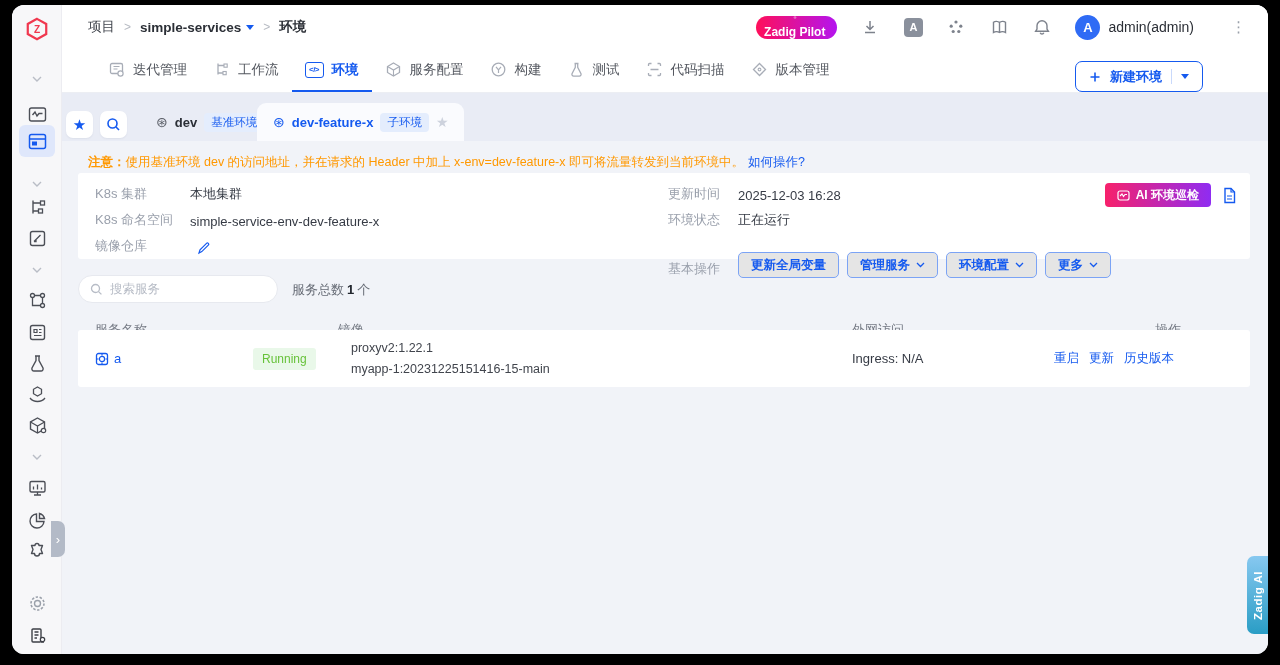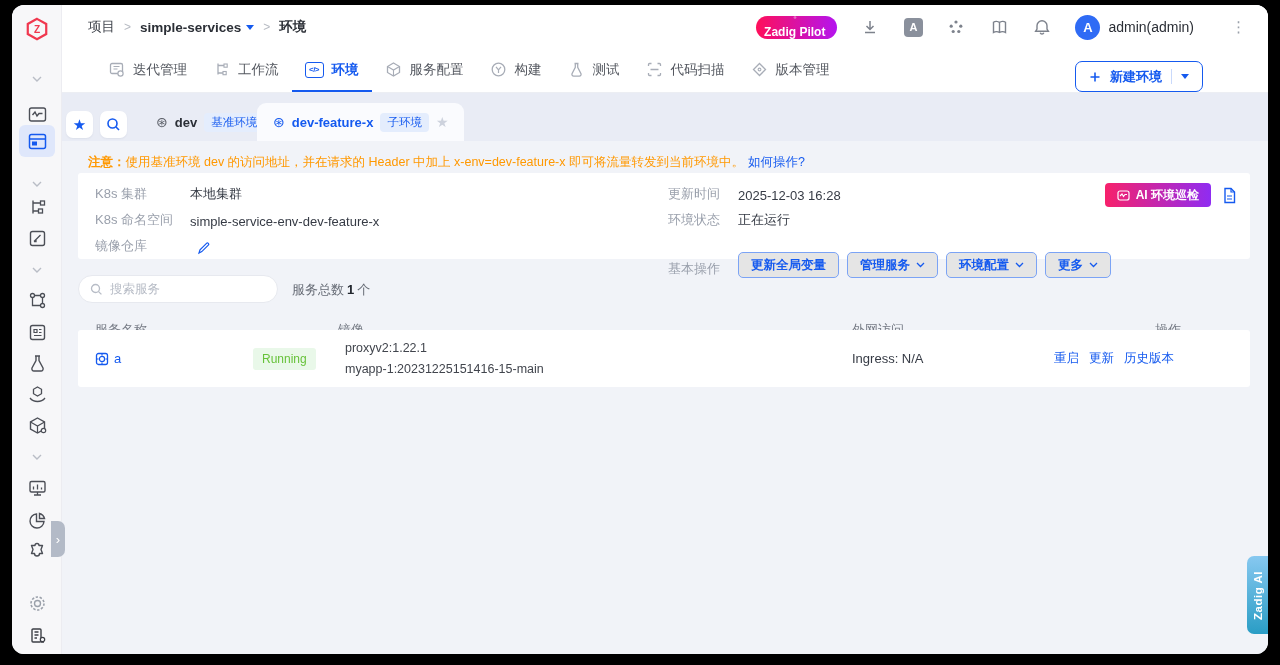--- a/index.html
+++ b/index.html
@@ -82,21 +82,21 @@
   .tbl-head { position:absolute; left:16px; top:300px; right:18px; height:25px; font-size:13px; color:#767b85; }
   .tbl-head span { position:absolute; top:16px; }
   .th-name { left:17px; } .th-status { left:175px; display:flex; align-items:center; gap:5px; } .th-image { left:260px; } .th-access { left:774px; } .th-actions { left:1030px; width:120px; text-align:center; }
   .q-ic { width:13px; height:13px; border-radius:50%; background:#c3c7cf; color:#fff; font-size:9px; font-weight:bold; display:inline-flex; align-items:center; justify-content:center; }
 
   .svc-row { position:absolute; left:16px; top:325px; width:1172px; height:57px; background:#fff; border-radius:3px; }
   .cell { position:absolute; top:0; height:57px; display:flex; align-items:center; }
   .c-name { left:17px; gap:5px; color:#155aef; font-size:13px; cursor:pointer; }
   .c-status { left:175px; }
   .status-badge { background:#e9f8e9; color:#67c23a; font-size:12px; padding:4px 9px; border-radius:3px; }
-  .c-image { left:267px; flex-direction:column; align-items:flex-start; justify-content:center; gap:7px; font-size:12.5px; color:#41454d; }
+  .c-image { left:273px; flex-direction:column; align-items:flex-start; justify-content:center; gap:7px; font-size:12.5px; color:#41454d; }
   .c-access { left:774px; font-size:13px; color:#363b45; }
   .c-actions { right:76px; gap:10px; font-size:12.5px; color:#155aef; font-weight:500; }
   .c-actions span { cursor:pointer; }
 
   
   .expand-handle { position:absolute; left:39px; top:516px; width:14px; height:36px; background:#b3bac7; border-radius:0 7px 7px 0; display:flex; align-items:center; justify-content:center; cursor:pointer; z-index:6; }
   .expand-handle::before { content:"›"; color:#fff; font-size:13px; }
   .ai-side-tab { position:absolute; right:0; top:551px; width:21px; height:78px; background:linear-gradient(180deg,#87c8f0,#2a9dc5); border-radius:7px 0 0 7px; display:flex; align-items:center; justify-content:center; cursor:pointer; }
   .ai-side-tab span { writing-mode:vertical-rl; transform:rotate(180deg); color:#fff; font-size:11.5px; font-weight:600; letter-spacing:.5px; }
 </style>

